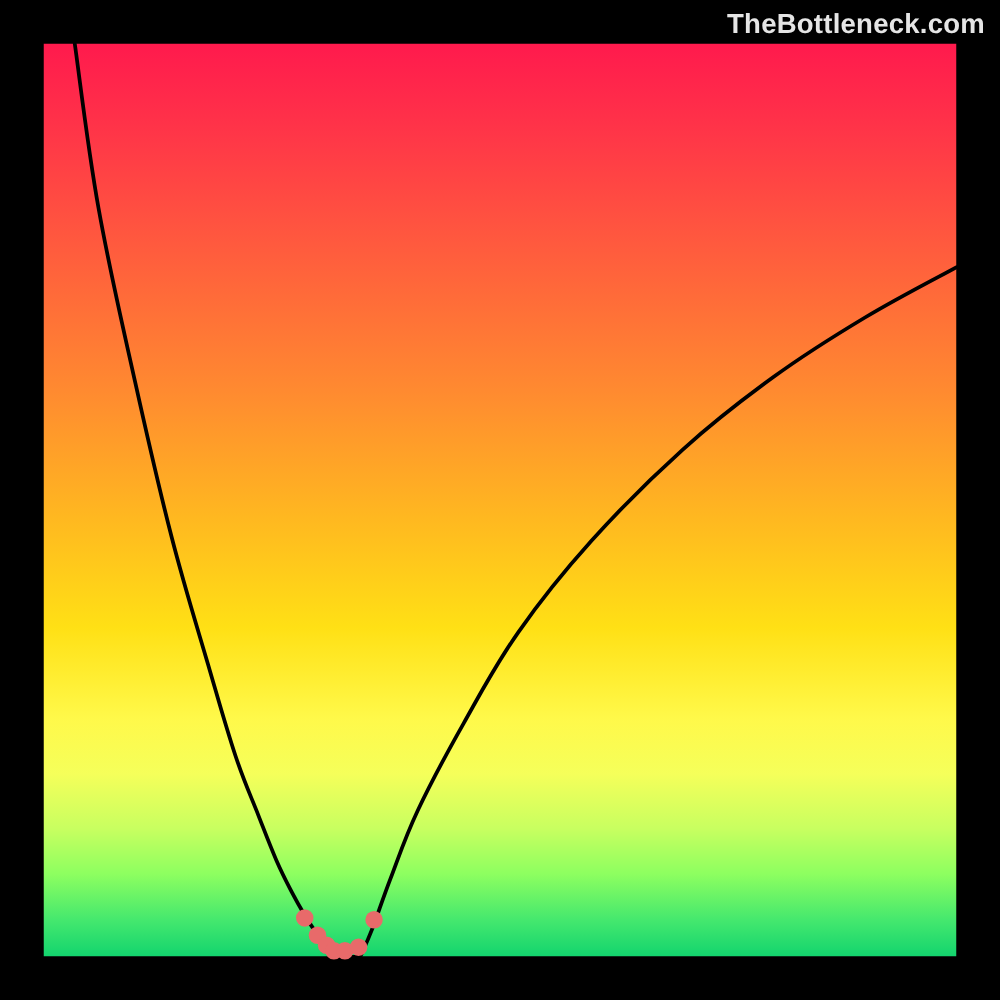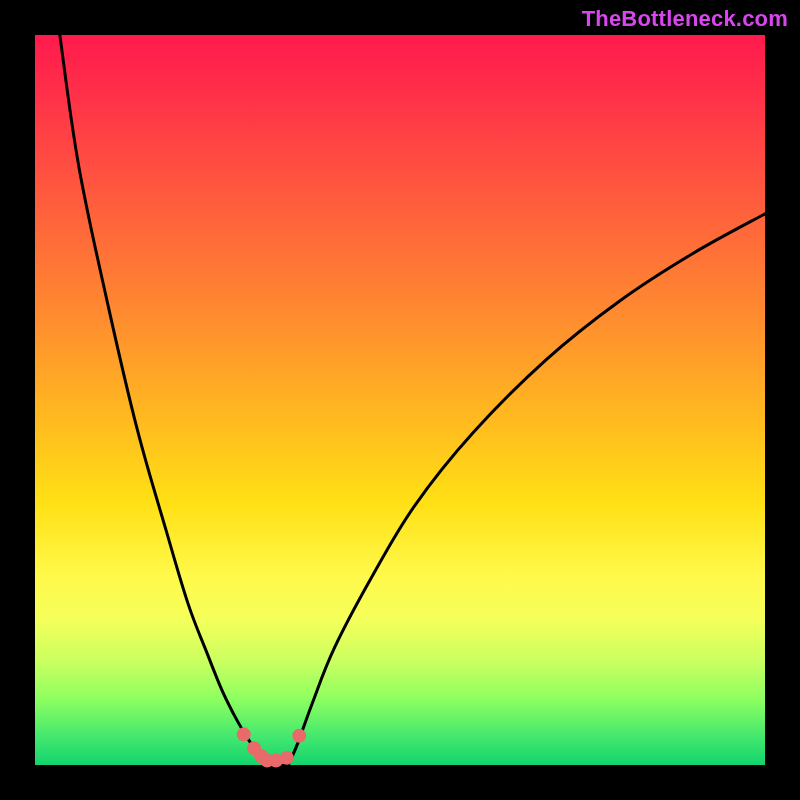--- a/index.html
+++ b/index.html
@@ -40,21 +40,21 @@
       #13d46e 100%
     );
   }
   .attribution {
     position: absolute;
     top: 6px;
     right: 12px;
     font-family: Arial, Helvetica, sans-serif;
     font-size: 22px;
     font-weight: 600;
-    color: #d946ef;
+    color: #e5e5e5;
     letter-spacing: 0.2px;
   }
   svg.curves {
     position: absolute;
     left: 0;
     top: 0;
   }
   .dot {
     fill: #e86a6a;
   }

